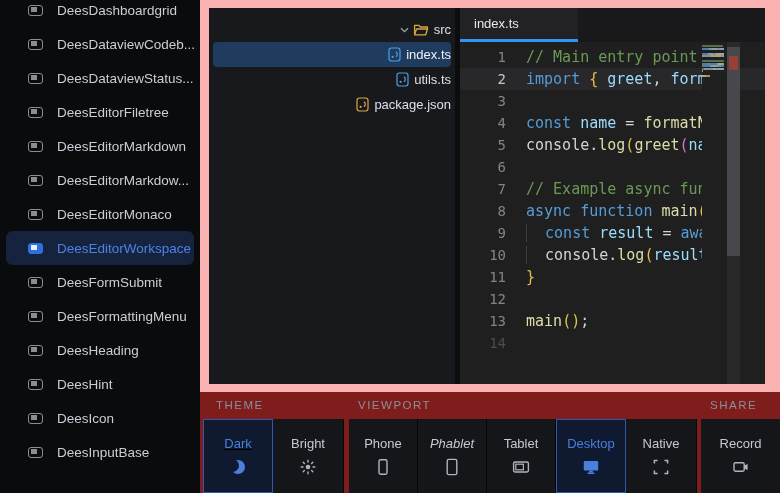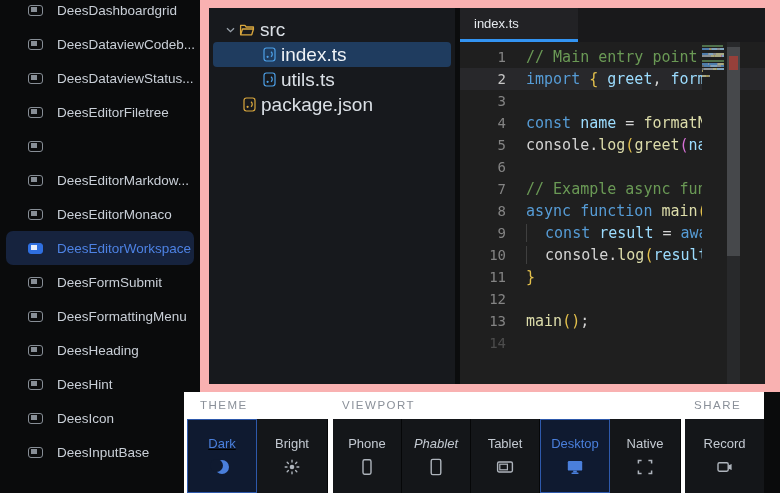--- a/index.html
+++ b/index.html
@@ -21,21 +21,21 @@
   .sb-row.sel .sb-label{color:#4d82e4;}
 
   
   #demo{position:absolute;left:200px;top:0;width:580px;height:392px;background:#f9b1b1;
         padding:8px 15px 8px 9px;box-sizing:border-box;}
   #workspace{display:flex;width:100%;height:100%;background:#0d0e10;}
 
   
   #filetree{width:246px;flex:none;background:#17191d;padding-top:9px;box-sizing:border-box;}
   .ft-row{display:flex;align-items:center;height:25px;margin:0 4px;border-radius:4px;
-          font-size:19px;color:#dbe0e6;cursor:pointer;box-sizing:border-box;}
+          font-size:13px;color:#dbe0e6;cursor:pointer;box-sizing:border-box;justify-content:flex-end;}
   .ft-row.sel{background:#1f3c5f;color:#eef2f6;}
   .ft-row .ico{flex:none;display:flex;align-items:center;}
   .ft-row .ft-label{margin-left:5px;white-space:nowrap;}
   .ft-row .chev{margin-right:4px;display:flex;align-items:center;}
 
   
   #pane-divider{width:5px;flex:none;background:#0b0c0d;}
 
   
   #editor{flex:1;display:flex;flex-direction:column;min-width:0;background:#1f1f1f;}
@@ -56,21 +56,21 @@
 
   
   #minimap{position:absolute;top:0;right:38px;width:25px;bottom:0;background:#1f1f1f;padding-top:3px;}
   .mm-row{height:2px;margin-bottom:0.5px;white-space:nowrap;overflow:hidden;}
   .mm-seg{display:inline-block;height:2px;vertical-align:top;}
   #scrolltrack{position:absolute;top:0;right:25px;width:13px;bottom:0;background:#28292b;cursor:pointer;}
   #scrollslider{position:absolute;top:5px;left:0;width:13px;height:209px;background:#46484b;}
   #mm-marker{position:absolute;top:14px;left:2px;width:9px;height:14px;background:#96403a;}
 
   
-  #bottombar{position:absolute;left:184px;top:392px;width:580px;height:101px;background:#ffffff;}
+  #bottombar{position:absolute;left:200px;top:392px;width:580px;height:101px;background:#7f1d1d;}
   #bb-head{position:relative;height:27px;}
   .bb-title{position:absolute;top:7px;font-size:11.5px;letter-spacing:1.5px;color:#8a9099;font-weight:500;}
   #bb-buttons{display:flex;height:74px;padding-left:3px;}
   .bb-gap{flex:none;}
   .bb-btn{flex:none;box-sizing:border-box;background:#141619;border-right:1px solid #060708;
           display:flex;flex-direction:column;align-items:center;justify-content:center;gap:6px;cursor:pointer;}
   .bb-btn:last-child{border-right:none;}
   .bb-btn .bb-label{font-size:13px;color:#c4cad2;}
   .bb-btn .bb-icon{color:#aeb4bc;height:20px;display:flex;align-items:center;justify-content:center;}
   .bb-btn.sel{background:#0f1a30;box-shadow:inset 0 0 0 1px #2e59ab;border-right:none;}
@@ -107,20 +107,21 @@
         <div class="sb-row">
           <span class="cmp-icon">
             <i></i>
           </span>
           <span class="sb-label">DeesEditorFiletree</span>
         </div>
         <div class="sb-row">
           <span class="cmp-icon">
             <i></i>
           </span>
+          <span class="sb-label">DeesEditorMarkdown</span>
         </div>
         <div class="sb-row">
           <span class="cmp-icon">
             <i></i>
           </span>
           <span class="sb-label">DeesEditorMarkdow...</span>
         </div>
         <div class="sb-row">
           <span class="cmp-icon">
             <i></i>

